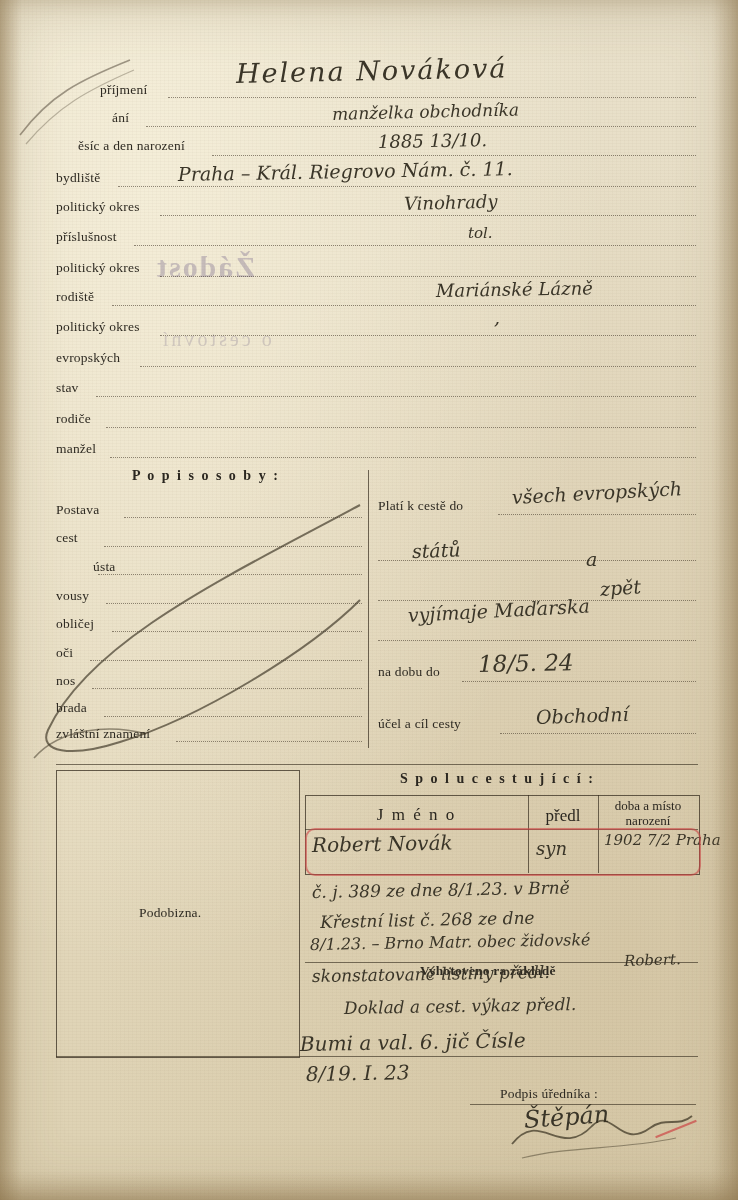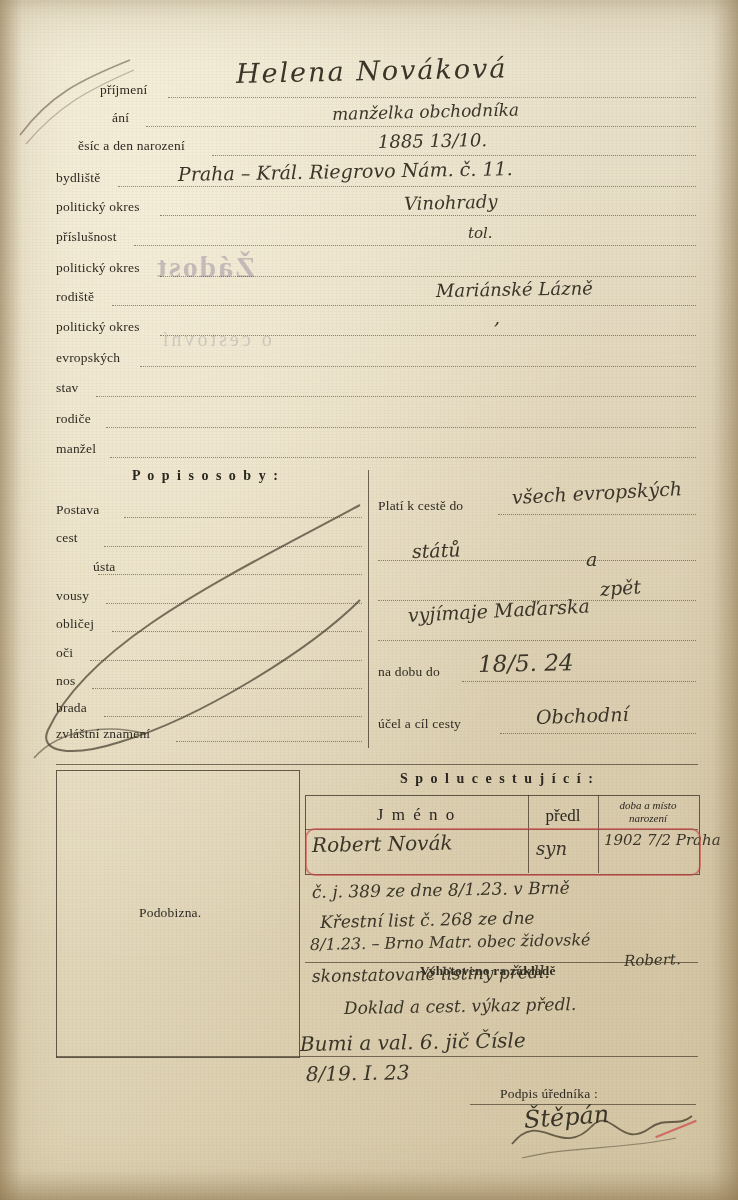--- a/index.html
+++ b/index.html
@@ -273,21 +273,21 @@
 
   <div class="bold-head" style="left:400px;top:771px;letter-spacing:2px;">S p o l u c e s t u j í c í :</div>
 
   <div class="box" style="left:305px;top:795px;width:393px;height:78px;"></div>
   <div class="solidline" style="left:305px;top:829px;width:393px;"></div>
   <div class="solidline" style="left:528px;top:795px;width:0;height:78px;border-bottom:0;border-left:1px solid rgba(55,45,32,0.7);"></div>
   <div class="solidline" style="left:598px;top:795px;width:0;height:78px;border-bottom:0;border-left:1px solid rgba(55,45,32,0.7);"></div>
 
   <div class="tablehead" style="left:305px;top:805px;width:223px;letter-spacing:2px;">J m é n o</div>
   <div class="tablehead" style="left:528px;top:806px;width:70px;">předl</div>
-  <div class="tablehead" style="left:600px;top:799px;width:96px;font-size:11px;font-style:italic;">doba a místo narození</div>
+  <div class="tablehead" style="left:600px;top:799px;width:96px;font-size:13px;">doba a místo narození</div>
 
   <div class="hand" style="left:312px;top:833px;font-size:20px;transform:rotate(-1deg);">Robert Novák</div>
   <div class="hand" style="left:536px;top:838px;font-size:18px;">syn</div>
   <div class="hand" style="left:604px;top:832px;font-size:15px;line-height:1.1;">1902  7/2  Praha</div>
 
   <div class="redmark" style="left:305px;top:828px;width:392px;height:44px;border-radius:10px;border-color:rgba(205,70,70,0.6);"></div>
 
   <div class="hand" style="left:312px;top:882px;font-size:17px;transform:rotate(-1deg);">č. j. 389 ze dne 8/1.23. v Brně</div>
   <div class="hand" style="left:320px;top:912px;font-size:17px;transform:rotate(-1.2deg);">Křestní list č. 268 ze dne</div>
   <div class="hand" style="left:310px;top:935px;font-size:16px;transform:rotate(-1deg);">8/1.23. – Brno  Matr. obec židovské</div>

